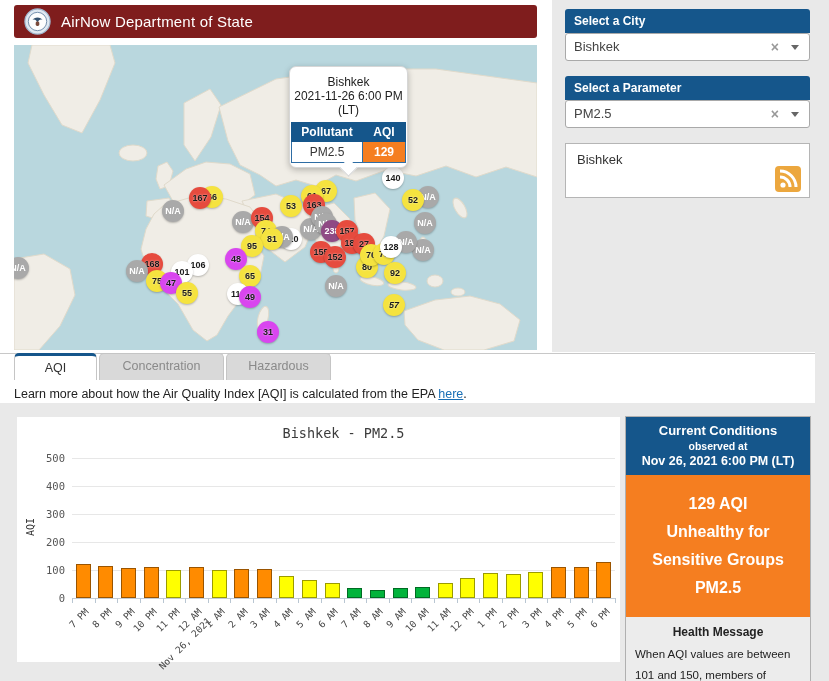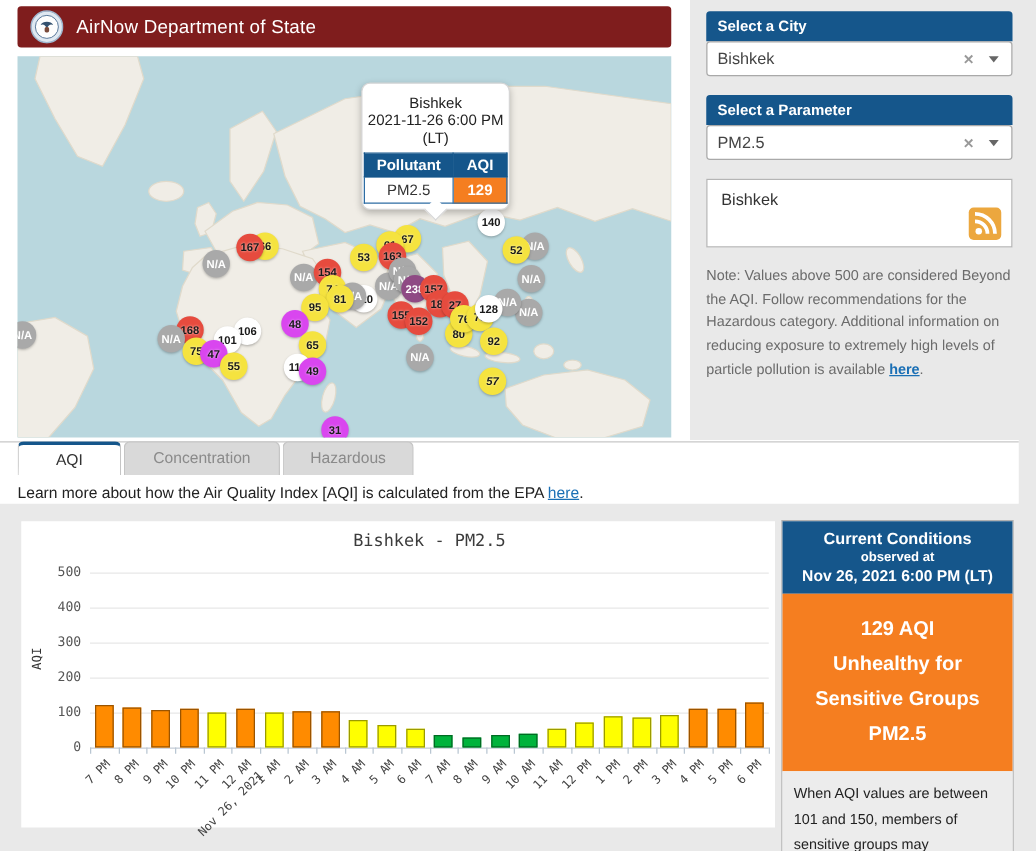--- a/index.html
+++ b/index.html
@@ -138,21 +138,21 @@
         <div class="marker mk-red" style="left: 127px; top: 208px;">168</div>
         <div class="marker mk-gray" style="left: 112px; top: 215px;">N/A</div>
         <div class="marker mk-orange" style="left: 173px; top: 209px;">106</div>
         <div class="marker mk-orange" style="left: 157px; top: 216px;">101</div>
         <div class="marker mk-yellow" style="left: 132px; top: 225px;">75</div>
         <div class="marker mk-green" style="left: 146px; top: 227px;">47</div>
         <div class="marker mk-yellow" style="left: 162px; top: 237px;">55</div>
         <div class="marker mk-yellow" style="left: 225px; top: 220px;">65</div>
         <div class="marker mk-orange" style="left: 213px; top: 238px;">111</div>
         <div class="marker mk-green" style="left: 225px; top: 241px;">49</div>
-        <div class="marker mk-green" style="left: 243px; top: 276px; margin-top: 12px;">31</div>
+        <div class="marker mk-green" style="left: 243px; top: 276px;">31</div>
         <div class="marker mk-yellow" style="left: 301px; top: 135px;">67</div>
         <div class="marker mk-yellow" style="left: 287px; top: 140px;">61</div>
         <div class="marker mk-red" style="left: 289px; top: 149px;">163</div>
         <div class="marker mk-gray" style="left: 286px; top: 173px;">N/A</div>
         <div class="marker mk-gray" style="left: 297px; top: 161px;">N/A</div>
         <div class="marker mk-gray" style="left: 301px; top: 168px;">N/A</div>
         <div class="marker mk-purple" style="left: 307px; top: 175px;">238</div>
         <div class="marker mk-red" style="left: 322px; top: 175px;">157</div>
         <div class="marker mk-red" style="left: 327px; top: 187px;">182</div>
         <div class="marker mk-red" style="left: 339px; top: 188px;">27</div>
@@ -211,23 +211,20 @@
     <span class="city">Bishkek</span>
     <span class="rss-icon">
       <svg width="26" height="26" viewBox="0 0 26 26">
         <circle cx="8" cy="19" r="2.6" fill="#fff"></circle>
         <path d="M5 11 a10 10 0 0 1 10 10" stroke="#fff" stroke-width="3" fill="none"></path>
         <path d="M5 5 a16 16 0 0 1 16 16" stroke="#fff" stroke-width="3" fill="none"></path>
       </svg>
     </span>
   </div>
 
-  <div class="note">
-    <span>Note: Values above 500 are considered Beyond the AQI. Follow recommendations for the Hazardous category. Additional information on reducing exposure to extremely high levels of particle pollution is available </span><a class="inline-link">here</a><span>.</span>
-  </div>
 
   <div class="tabs-bar"></div>
   <div class="tab tab-active" style="left:14px;width:83px;">AQI</div>
   <div class="tab tab-idle" style="left:99px;width:125px;">Concentration</div>
   <div class="tab tab-idle" style="left:226px;width:105px;">Hazardous</div>
 
   <div class="learn">
     <span>Learn more about how the Air Quality Index [AQI] is calculated from the EPA </span><a class="inline-link2">here</a><span>.</span>
   </div>
 
@@ -328,16 +325,17 @@
       <div class="l1">Current Conditions</div>
       <div class="l2">observed at</div>
       <div class="l3">Nov 26, 2021 6:00 PM (LT)</div>
     </div>
     <div class="cc-orange">
       <div>129 AQI</div>
       <div>Unhealthy for Sensitive Groups</div>
       <div>PM2.5</div>
     </div>
     <div class="cc-health">
+      <div class="ht">Health Message</div>
       <div class="hb">When AQI values are between 101 and 150, members of sensitive groups may experience health effects, but the general public is unlikely to be affected.</div>
     </div>
   </div>
 </div>
 
 </body></html>

